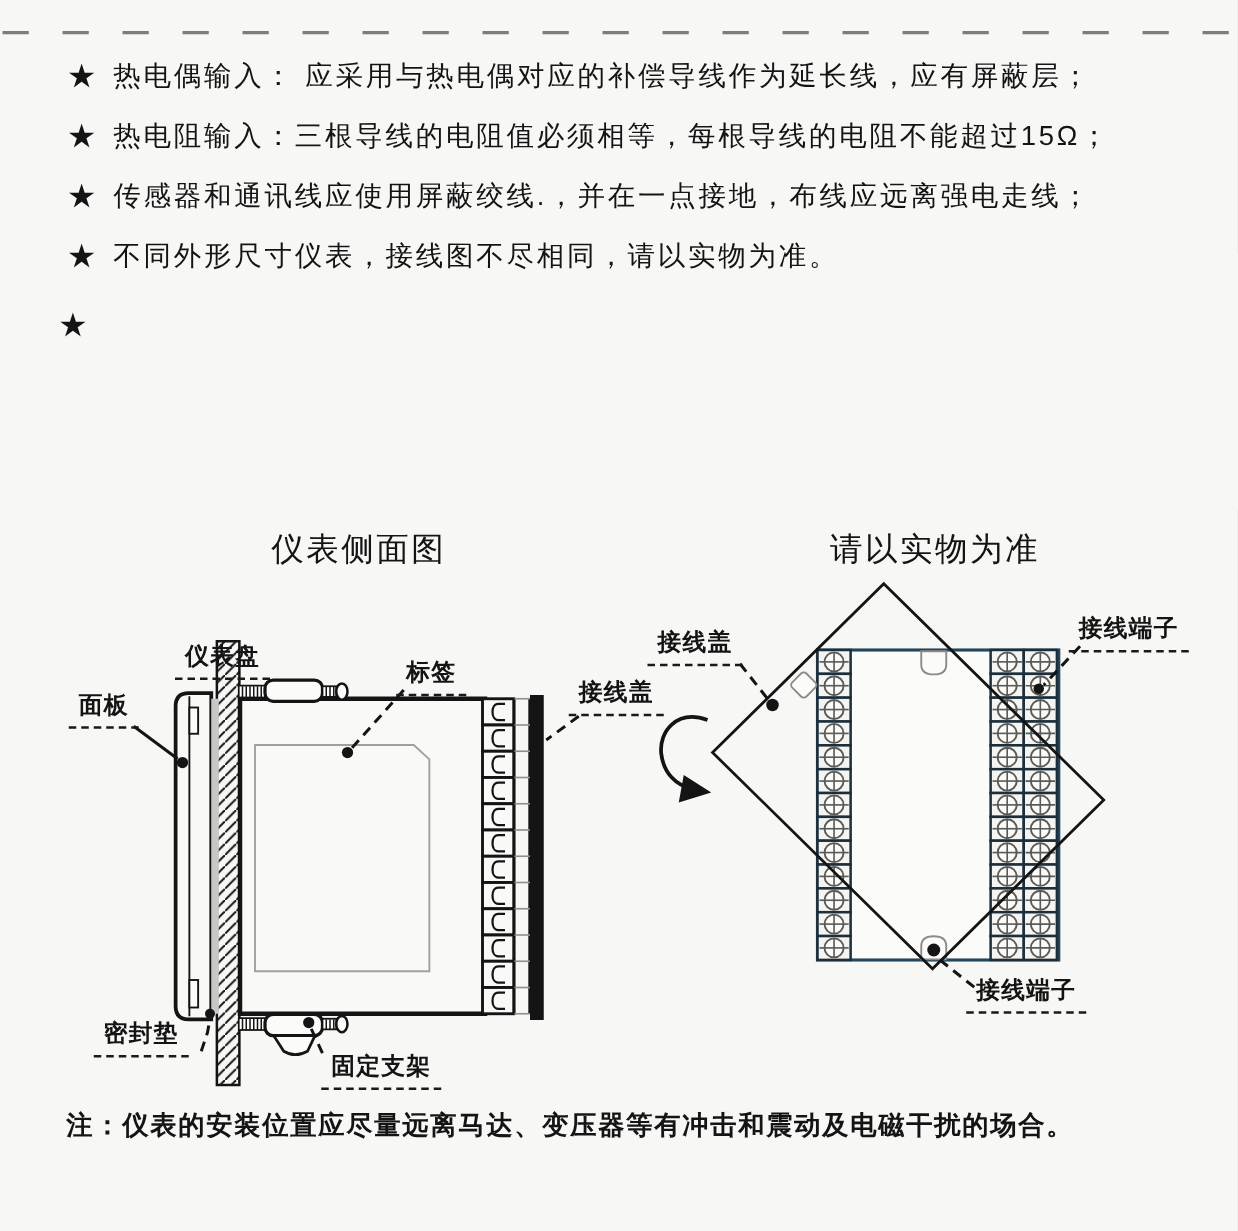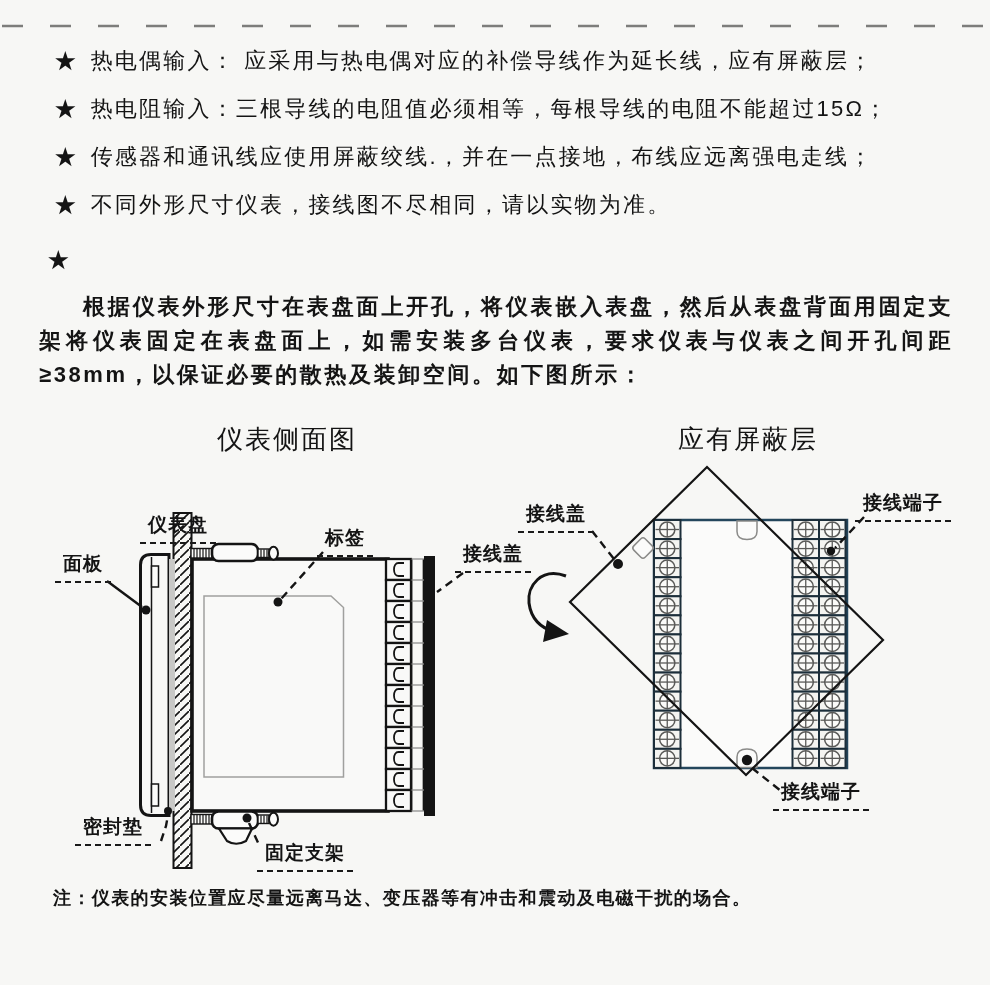--- a/index.html
+++ b/index.html
@@ -12,21 +12,21 @@
   .btext{font-size:22px;font-weight:normal;letter-spacing:2.2px;white-space:nowrap;}
   .section{position:absolute;left:48px;top:249px;display:flex;align-items:center;}
   .section .star{margin-right:16px;}
   .stitle{font-size:23px;font-weight:bold;letter-spacing:2px;}
   .para{position:absolute;left:39px;top:290px;width:914px;font-size:22px;font-weight:bold;
         line-height:34px;letter-spacing:2.6px;text-indent:2em;text-align:justify;}
   .dtitle{position:absolute;width:200px;text-align:center;font-family:"Liberation Serif",serif;
           font-size:26px;font-weight:normal;letter-spacing:2px;}
   .dlabel{position:absolute;font-size:19px;font-weight:600;letter-spacing:1px;white-space:nowrap;}
   .dlabel.u{padding:0 8px 4px;border-bottom:2.5px dashed #1a1a1a;}
-  .note{position:absolute;left:53px;top:886px;font-size:18px;font-weight:bold;
+  .note{position:absolute;left:53px;top:886px;font-size:21px;font-weight:bold;
         letter-spacing:1.4px;white-space:nowrap;text-align:center;}
   svg .dash{stroke:#141414;stroke-width:2.4;stroke-dasharray:8 5.5;fill:none;}
   svg .ink{stroke:#141414;fill:none;}
 </style>
 </head>
 <body>
 
 <div class="page">
 
   <svg id="art" viewBox="0 0 990 985">
@@ -217,24 +217,23 @@
     <div class="bullet">
       <span class="star">★</span>
       <span class="btext">不同外形尺寸仪表，接线图不尽相同，请以实物为准。</span>
     </div>
   </div>
 
   <div class="section">
     <span class="star">★</span>
   </div>
 
-  <div class="para">根据仪表外形尺寸在表盘面上开孔，将仪表嵌入表盘，然后从表盘背面用固定支架将仪表固定在表盘面上，如需安装多台仪表，要求仪表与仪表之间开孔间距≥38mm，以保证必要的散热及装卸空间。如下图所示：</div>
 
   <div class="dtitle" style="left:187px;top:422px;">仪表侧面图</div>
-  <div class="dtitle" style="left:648px;top:422px;">应有屏蔽层</div>
+  <div class="dtitle" style="left:648px;top:422px;">请以实物为准</div>
 
   <div class="dlabel u" style="left:140px;top:512px;">仪表盘</div>
   <div class="dlabel u" style="left:55px;top:551px;">面板</div>
   <div class="dlabel u" style="left:317px;top:525px;">标签</div>
   <div class="dlabel u" style="left:455px;top:541px;">接线盖</div>
   <div class="dlabel u" style="left:75px;top:814px;">密封垫</div>
   <div class="dlabel u" style="left:257px;top:840px;">固定支架</div>
 
   <div class="dlabel u" style="left:518px;top:501px;">接线盖</div>
   <div class="dlabel u" style="left:855px;top:490px;">接线端子</div>

